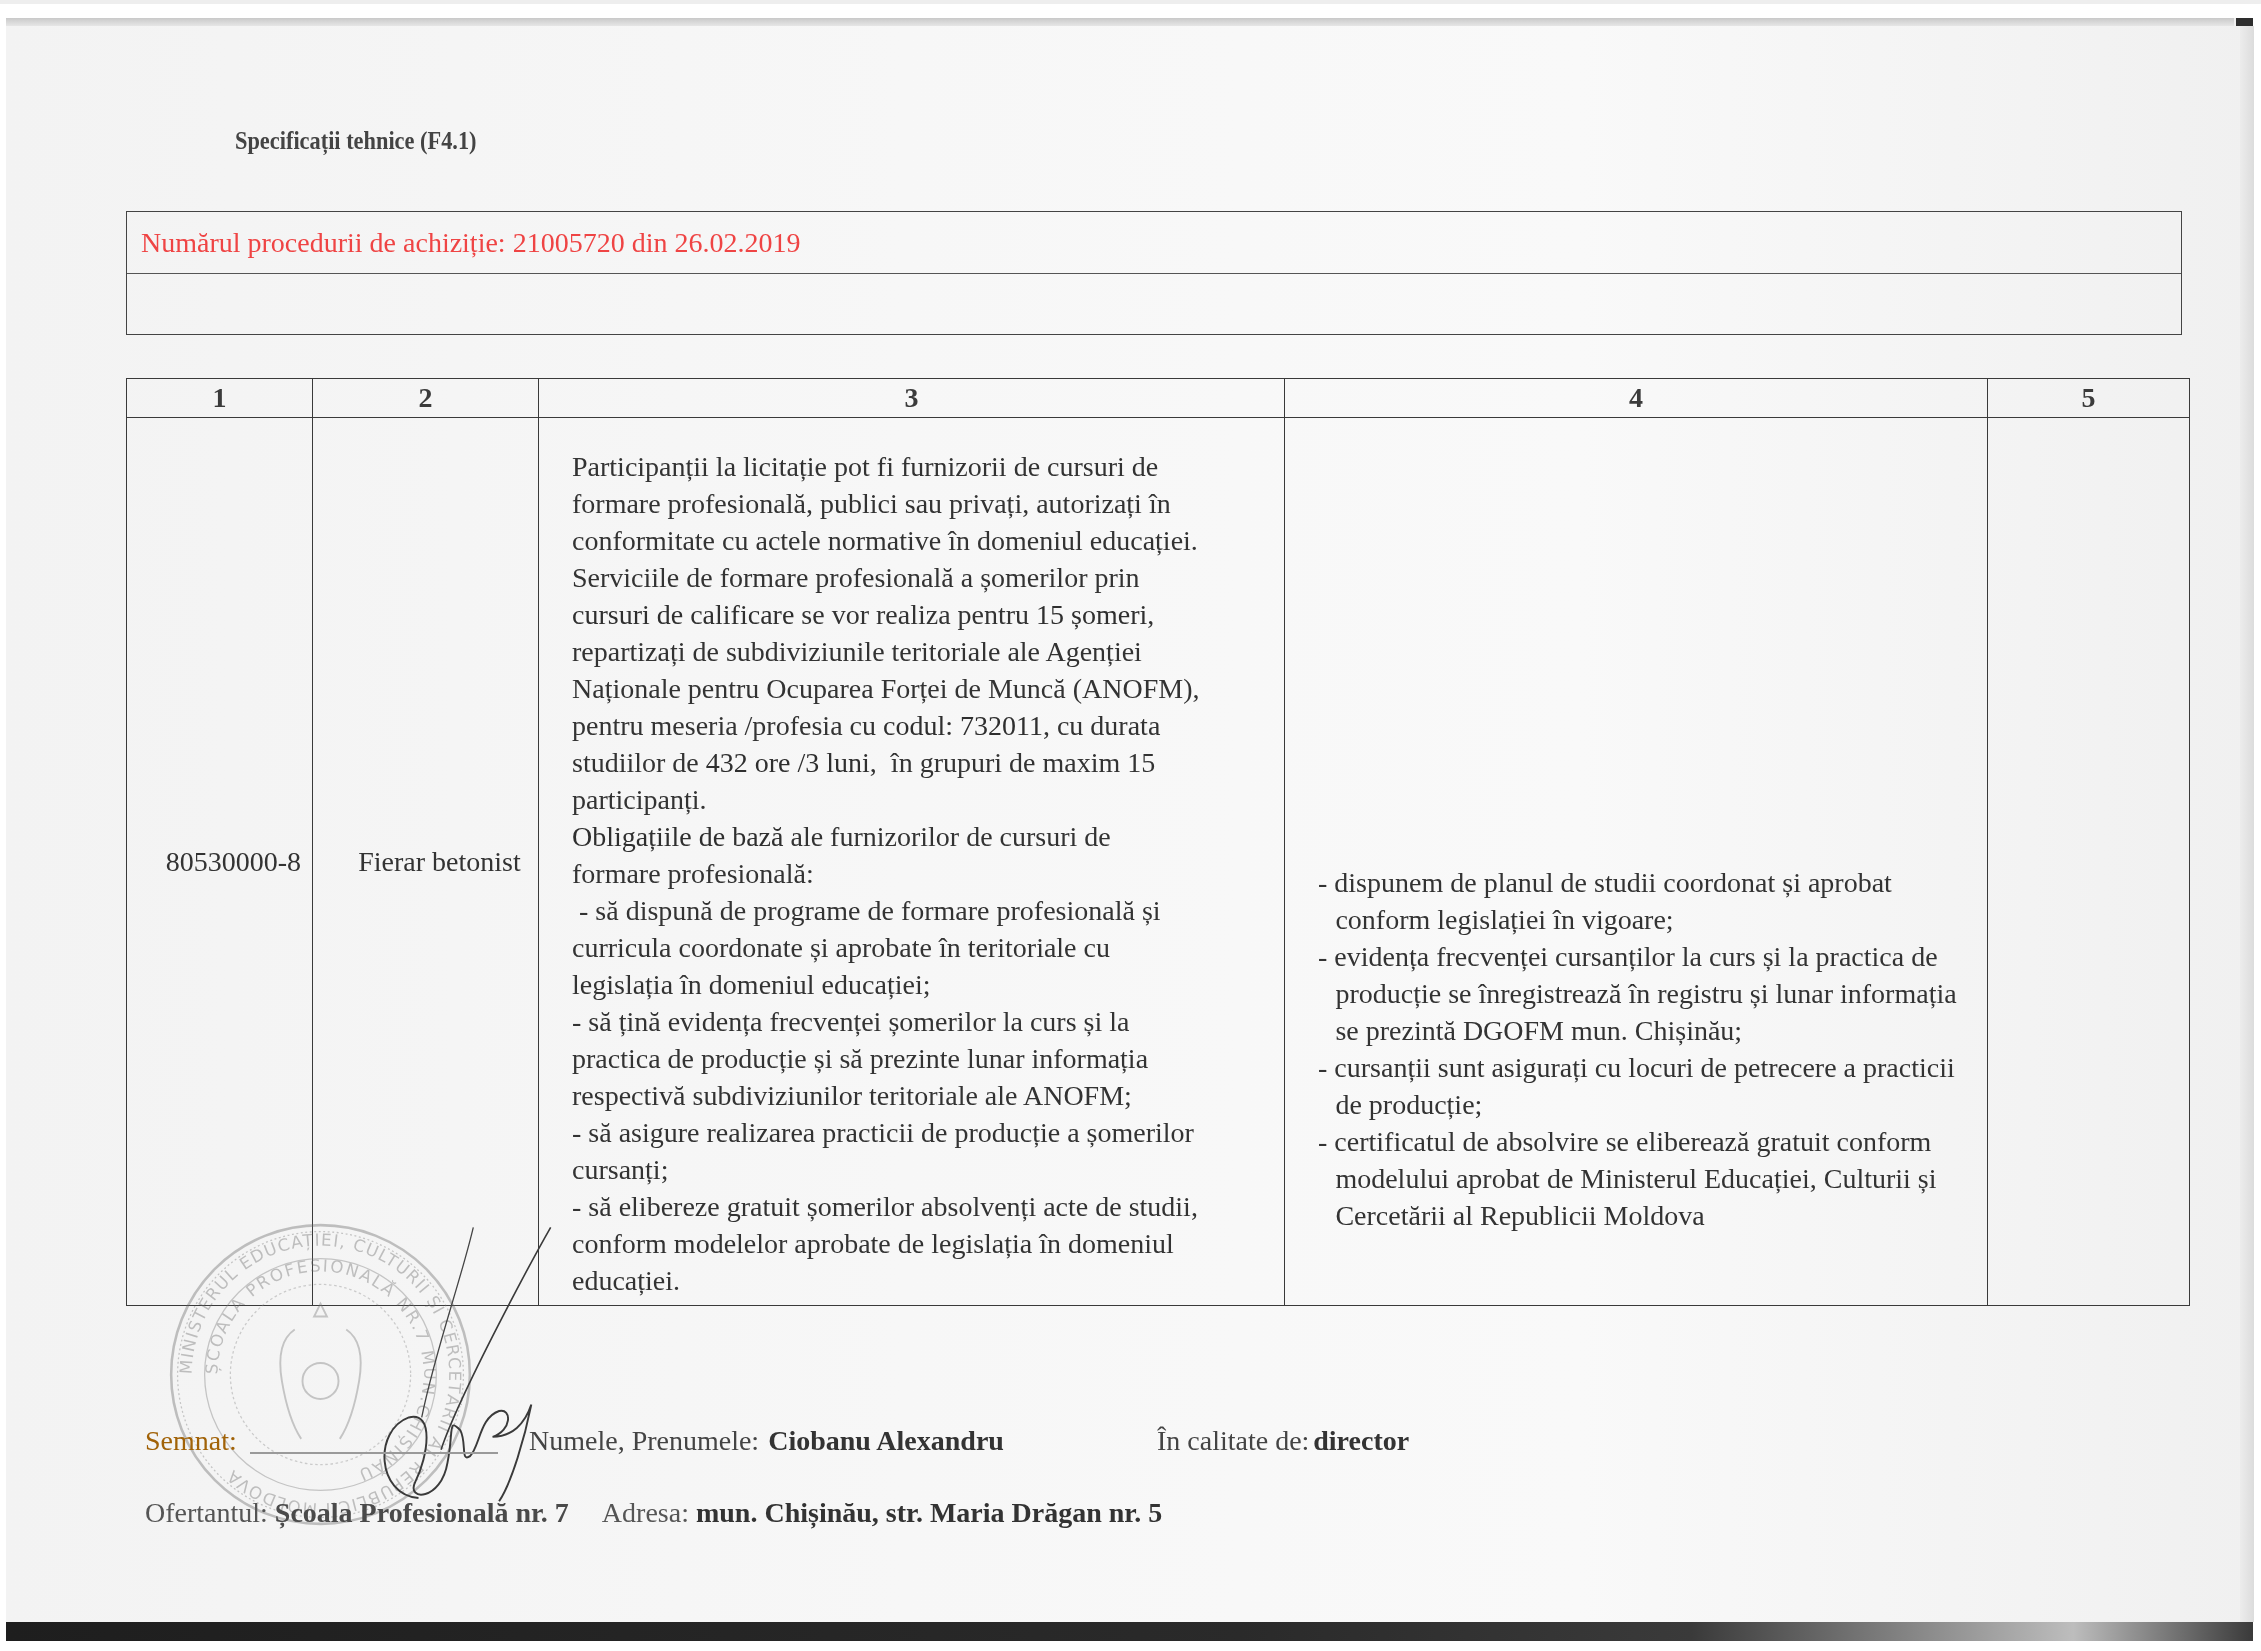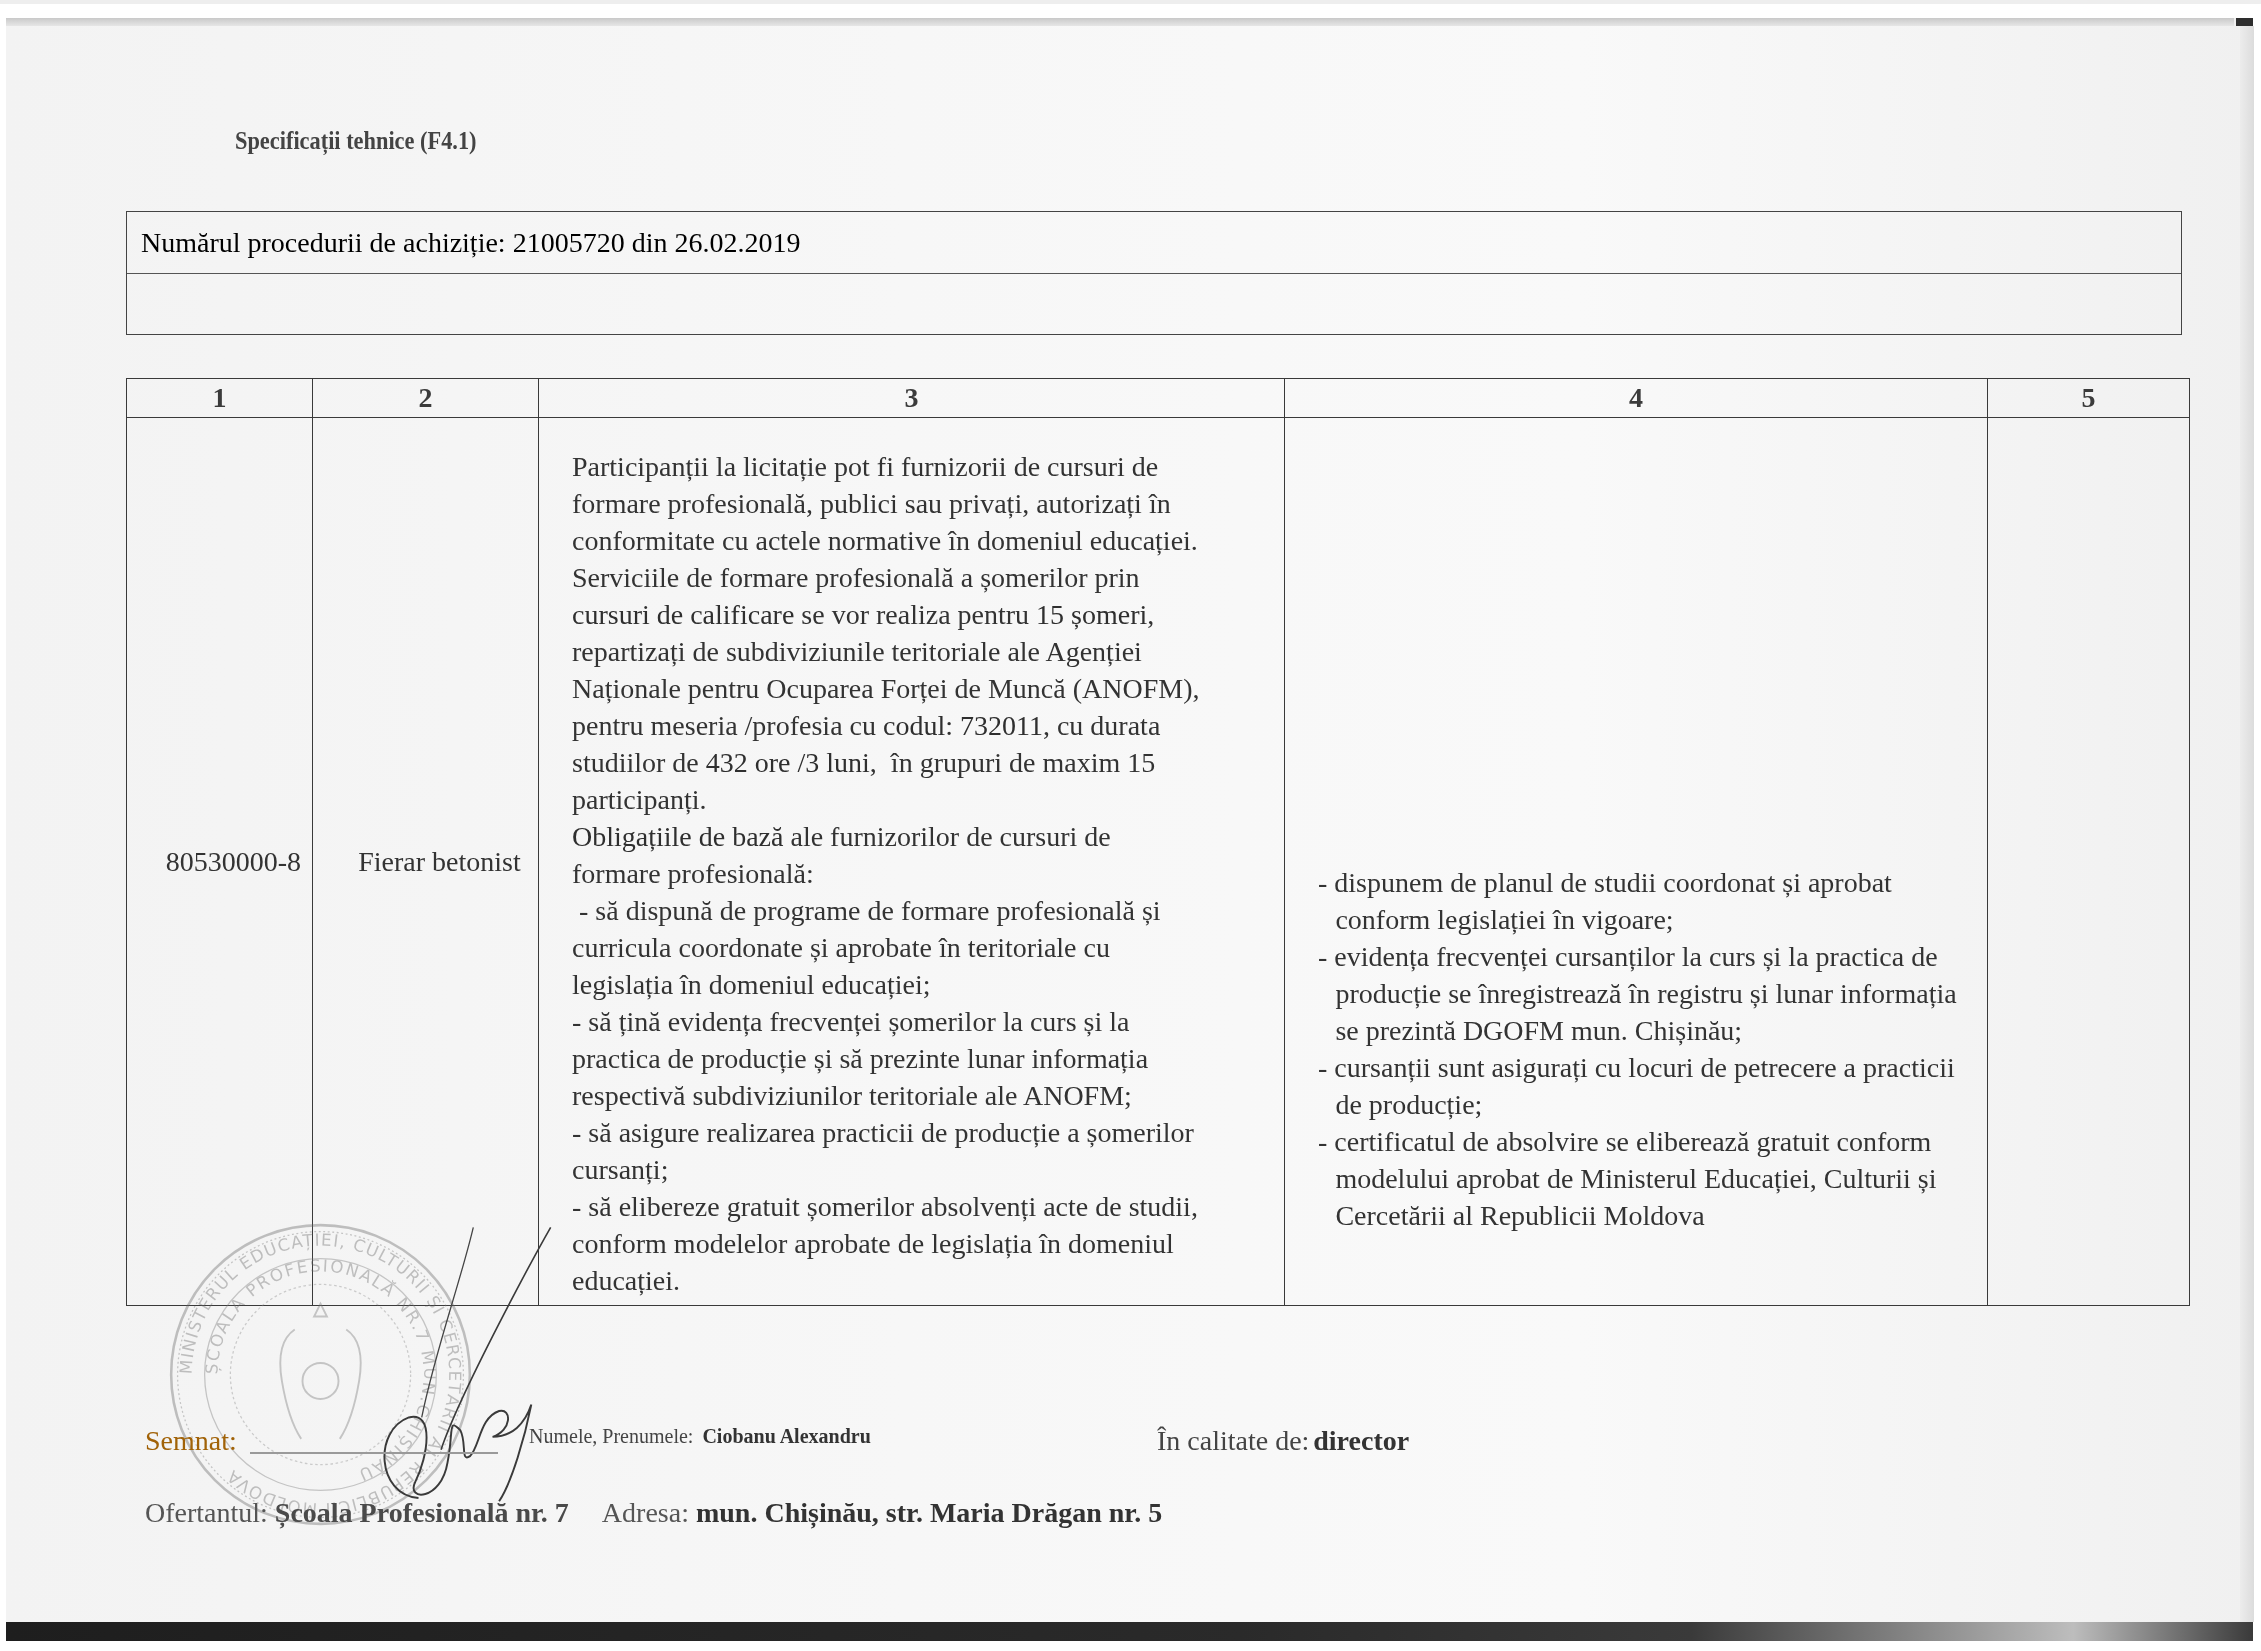--- a/index.html
+++ b/index.html
@@ -31,21 +31,21 @@
     transform: scaleX(0.86); transform-origin: left top;
     white-space: nowrap;
   }
 
   .info-box {
     position: absolute; left: 126px; top: 211px; width: 2056px; height: 124px;
     border: 1.9px solid #444; box-sizing: border-box;
   }
   .info-row {
     position: absolute; left: 0; width: 100%; box-sizing: border-box;
-    font-size: 28px; color: #000000; padding-left: 14px; white-space: nowrap;
+    font-size: 28px; color: #ef4444; padding-left: 14px; white-space: nowrap;
   }
   .info-row.r1 { top: 0; height: 62px; line-height: 62px; border-bottom: 1.9px solid #555; }
   .info-row.r2 { top: 62px; height: 58px; line-height: 58px; }
 
   table.spec {
     position: absolute; left: 126px; top: 378px;
     width: 2063px; border-collapse: collapse; table-layout: fixed;
   }
   table.spec td, table.spec th { border: 1.9px solid #3a3a3a; box-sizing: border-box; padding-left: 33px; }
   table.spec th {
@@ -64,21 +64,21 @@
   .line { display: block; white-space: nowrap; }
   b { font-weight: normal; color: #2f2f2f; }
 
   .stamp { position: absolute; left: 166px; top: 1220px; width: 309px; height: 309px; opacity: 0.38; }
   .signature { position: absolute; left: 267px; top: 1224px; width: 303px; height: 287px; }
 
   .sig-row {
     position: absolute; left: 145px; top: 1425px; font-size: 28px; color: #a16207; white-space: nowrap;
   }
   .sig-line { display: inline-block; width: 248px; border-bottom: 2.6px solid #9a9a9a; margin: 0 14px 0 13px; vertical-align: -3.9px; }
-  .name-label { position: absolute; left: 529px; top: 1425px; font-size: 20px; color: #444; white-space: nowrap; }
+  .name-label { position: absolute; left: 529px; top: 1425px; font-size: 28px; color: #444; white-space: nowrap; }
   .name-val { font-weight: bold; color: #333; margin-left: 9px; }
   .role-label { position: absolute; left: 1157px; top: 1425px; font-size: 28px; color: #444; white-space: nowrap; }
   .role-val { font-weight: bold; color: #333; margin-left: 3.9px; }
   .ofertant-row { position: absolute; left: 145px; top: 1497px; font-size: 28px; color: #555; white-space: nowrap; }
   .ofertant-row .val { font-weight: bold; color: #4a4a4a; }
   .addr { margin-left: 26px; }
   .addr-val { font-weight: bold; color: #333; }
 </style>
 </head>
 <body>

